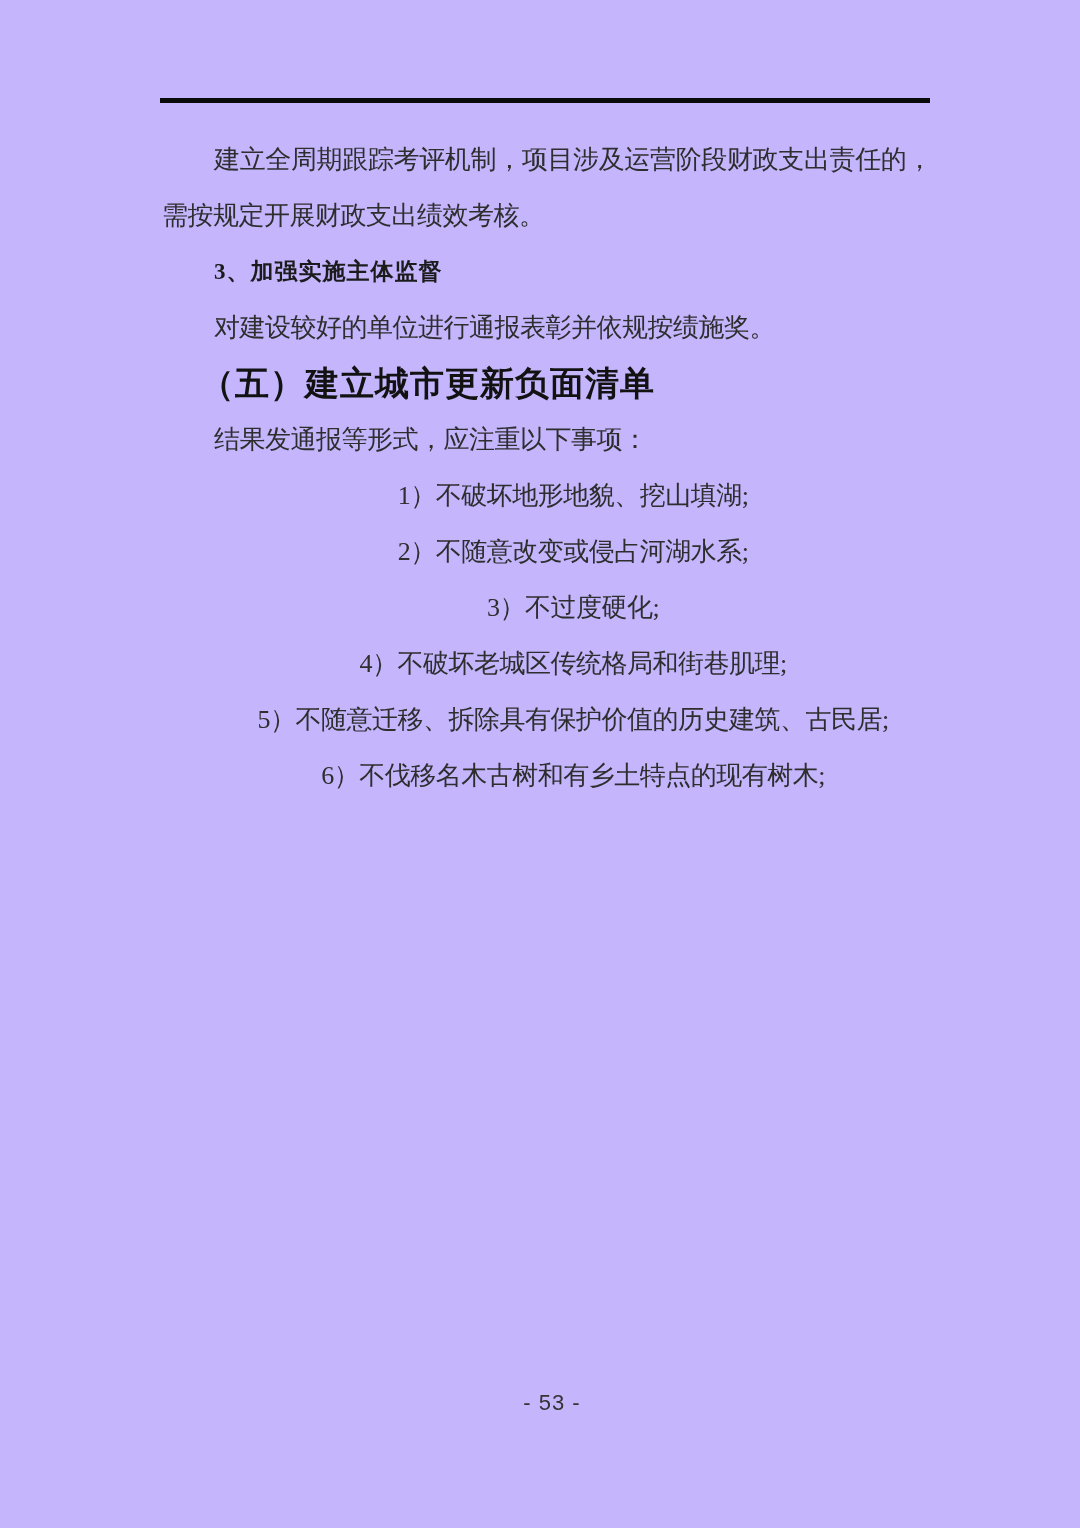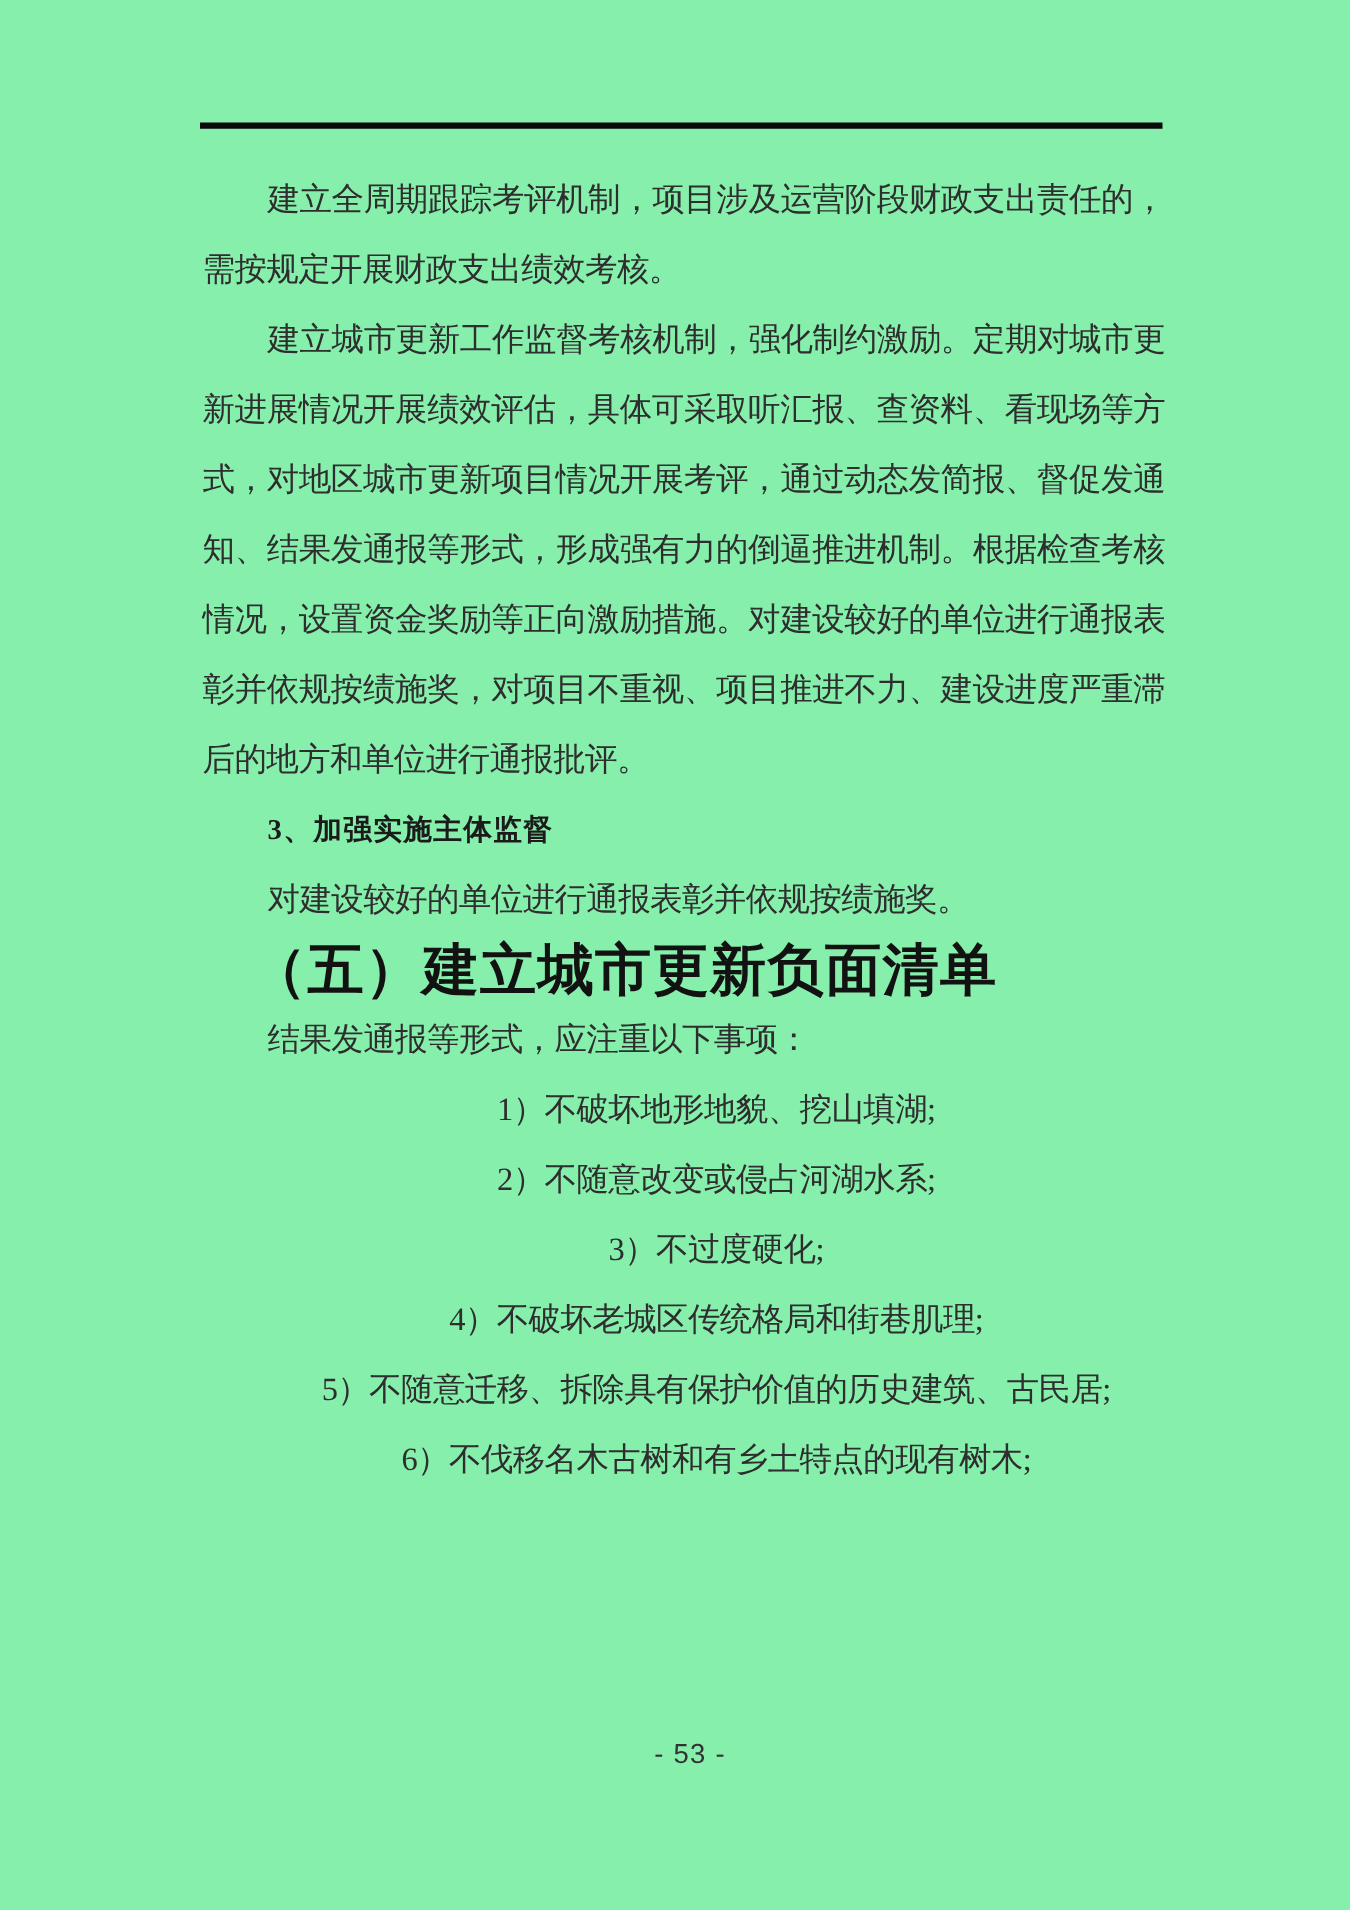--- a/index.html
+++ b/index.html
@@ -6,21 +6,21 @@
     margin: 0;
     padding: 0;
     background: #e9e9e9;
     font-family: "Liberation Serif", "DejaVu Serif", serif;
   }
   .doc-page {
     position: relative;
     width: 1080px;
     height: 1528px;
     margin: 0 auto;
-    background: #86efac;
+    background: #c4b5fd;
     overflow: hidden;
     color: #2e2e2e;
   }
   .top-rule {
     position: absolute;
     left: 160px;
     top: 98px;
     width: 770px;
     height: 5px;
     background: #0a0a0a;
@@ -45,21 +45,21 @@
     font-size: 23px;
     line-height: 56px;
     font-weight: bold;
     color: #1b1b1b;
     text-indent: 52px;
     letter-spacing: 1px;
     text-align: left;
   }
   .heading-section {
     margin: 0;
-    font-size: 45px;
+    font-size: 34px;
     line-height: 56px;
     font-weight: bold;
     color: #121212;
     text-indent: 38px;
     letter-spacing: 1px;
     text-align: left;
   }
   .neg-list {
     margin: 0;
     padding: 0;
@@ -89,21 +89,20 @@
 <body>
 
 <div class="doc-page">
 
   <div class="top-rule"></div>
 
   <div class="content">
 
     <p class="body">建立全周期跟踪考评机制，项目涉及运营阶段财政支出责任的，需按规定开展财政支出绩效考核。</p>
 
-    <p class="body">建立城市更新工作监督考核机制，强化制约激励。定期对城市更新进展情况开展绩效评估，具体可采取听汇报、查资料、看现场等方式，对地区城市更新项目情况开展考评，通过动态发简报、督促发通知、结果发通报等形式，形成强有力的倒逼推进机制。根据检查考核情况，设置资金奖励等正向激励措施。对建设较好的单位进行通报表彰并依规按绩施奖，对项目不重视、项目推进不力、建设进度严重滞后的地方和单位进行通报批评。</p>
 
     <h3 class="heading-sub">3、加强实施主体监督</h3>
 
     <p class="body">对建设较好的单位进行通报表彰并依规按绩施奖。</p>
 
 
     <h2 class="heading-section">（五）建立城市更新负面清单</h2>
 
     <p class="body">结果发通报等形式，应注重以下事项：</p>
 

